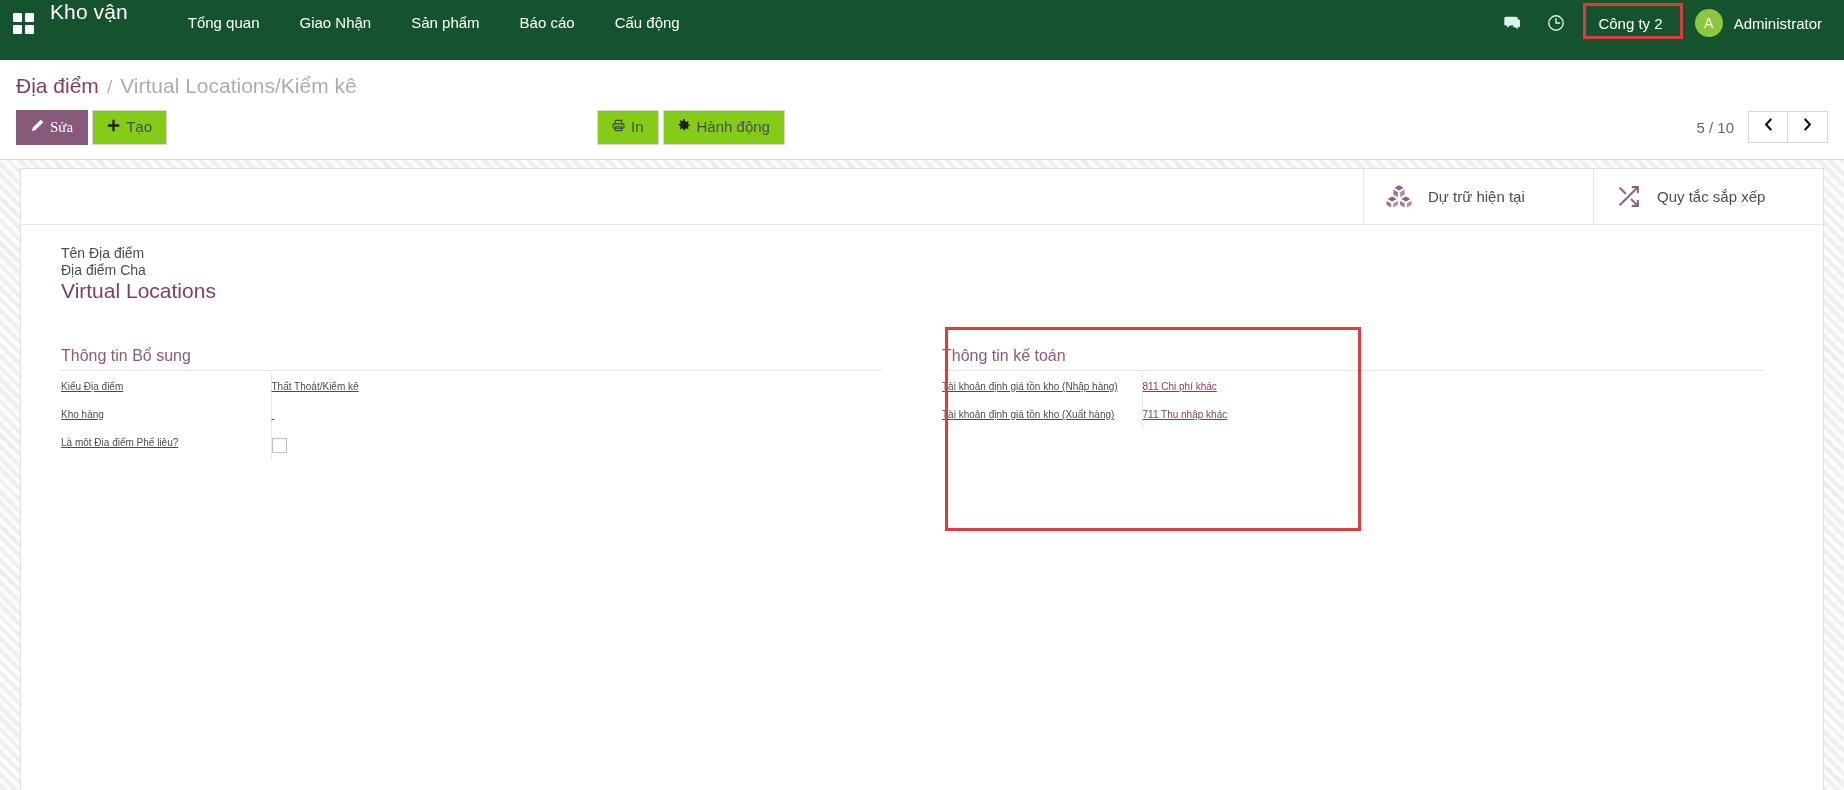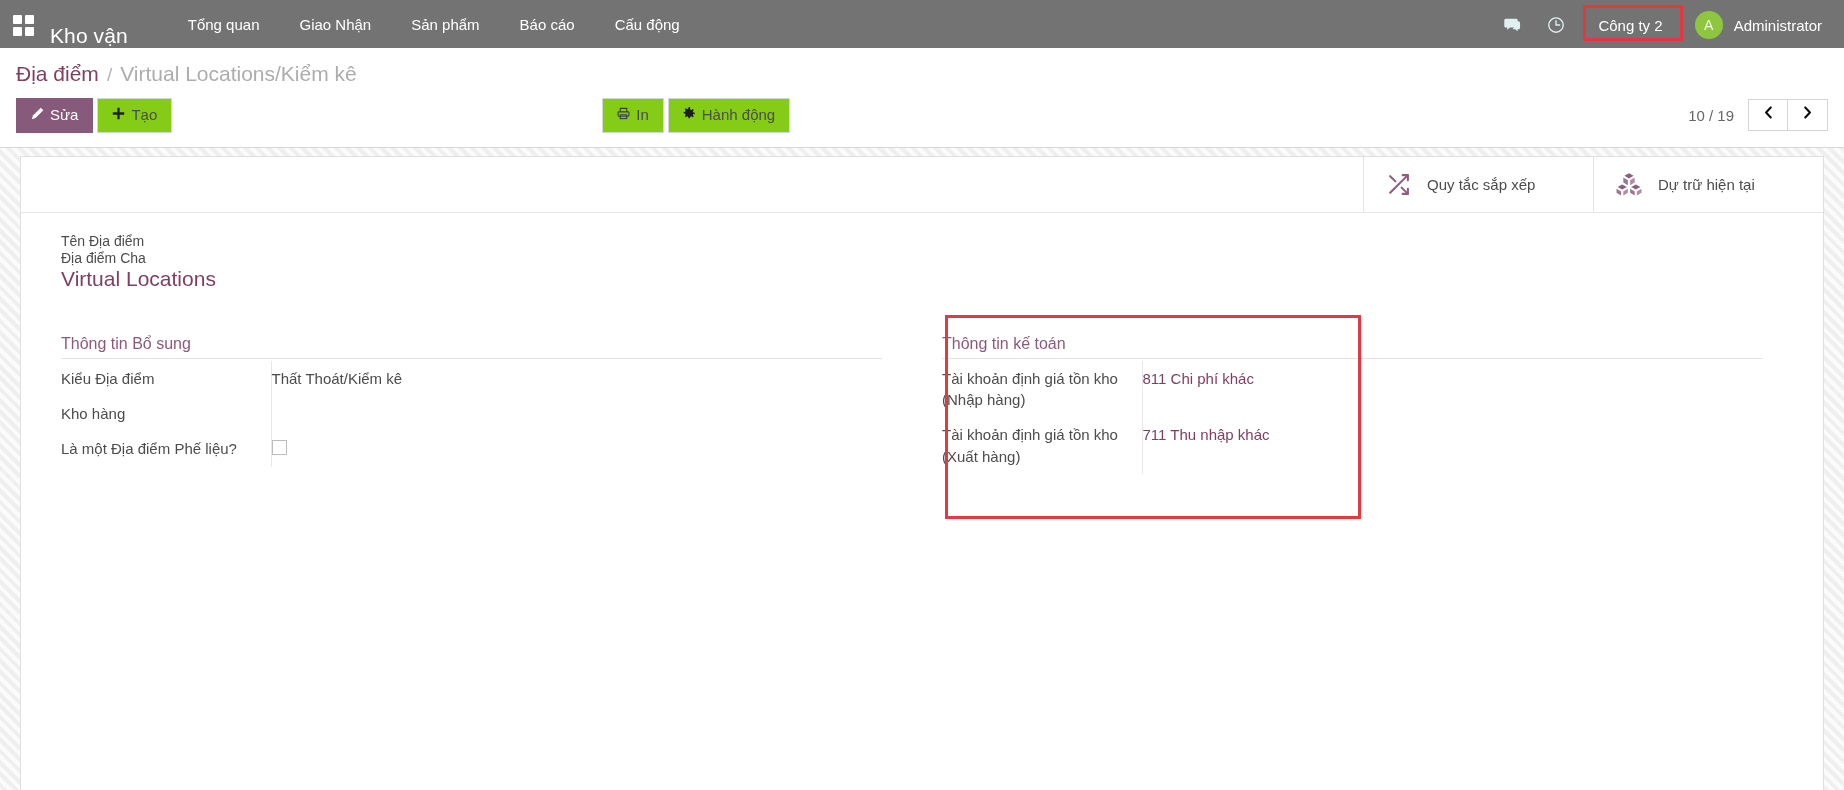--- a/index.html
+++ b/index.html
@@ -7,24 +7,24 @@
     width: 1844px;
     height: 790px;
     overflow: hidden;
     background: #ffffff;
     font-family: "Liberation Sans", sans-serif;
     -webkit-font-smoothing: antialiased;
   }
 
   
   .navbar {
-    height: 48px;
-    background: #737373;
-    display: flex;
-    align-items: flex-end;
+    height: 60px;
+    background: #14532d;
+    display: flex;
+    align-items: flex-start;
     color: #ffffff;
     position: relative;
   }
   .apps-grid {
     width: 34px;
     height: 46px;
     display: flex;
     align-items: center;
     justify-content: center;
     cursor: pointer;
@@ -148,20 +148,21 @@
     line-height: 1.25;
     display: inline-flex;
     align-items: center;
     gap: 6px;
     border-radius: 0;
   }
   .btn.primary {
     background: #875a7b;
     border-color: #875a7b;
     color: #ffffff;
+    font-family: Liberation Serif, serif;
   }
   .btn-group-left { display: flex; }
   .btn-group-left .btn + .btn { margin-left: 4px; }
   .btn-group-mid {
     display: flex;
     margin-left: 430px;
   }
   .btn-group-mid .btn + .btn { margin-left: 4px; }
   .pager {
     margin-left: auto;
@@ -259,21 +260,22 @@
     font-size: 16px;
     color: #8b5a7b;
     padding-bottom: 5px;
     border-bottom: 1px solid #e3e3e3;
     margin-bottom: 2px;
   }
   table.fields { width: 100%; border-collapse: collapse; }
   table.fields td {
     padding: 7px 0;
     vertical-align: top;
-    font-size: 15px;
+    font-size: 10px;
+    text-decoration: underline;
   }
   td.flabel {
     width: 210px;
     color: #4c4c4c;
     padding-right: 12px;
     line-height: 1.42;
   }
   td.fvalue {
     color: #4c4c4c;
     border-left: 1px solid #e8e8e8;
@@ -401,21 +403,21 @@
         <span>
           <svg width="13" height="13" viewBox="0 0 16 16" fill="#1f1f1f">
             <path d="M8 5.2A2.8 2.8 0 1 0 8 10.8 2.8 2.8 0 0 0 8 5.2zm6.6 3.6.02-1.6-1.9-.5a4.9 4.9 0 0 0-.55-1.33l1-1.7-1.13-1.13-1.7 1a4.9 4.9 0 0 0-1.33-.55L8.52.1h-1.6l-.5 1.9a4.9 4.9 0 0 0-1.33.55l-1.7-1L2.26 2.68l1 1.7a4.9 4.9 0 0 0-.55 1.33l-1.9.5v1.6l1.9.5c.12.47.31.91.55 1.32l-1 1.7 1.13 1.14 1.7-1c.41.25.85.43 1.33.56l.5 1.9h1.6l.5-1.9c.48-.13.92-.31 1.33-.56l1.7 1 1.13-1.13-1-1.7c.24-.42.43-.86.55-1.33z"></path>
           </svg>
         </span>
         <span>Hành động</span>
       </button>
     </div>
 
     <div class="pager">
-      <span class="pager-count">10 / 19</span>
+      <span class="pager-count">5 / 10</span>
       <button class="pager-btn">
         <span>
           <svg width="13" height="15" viewBox="0 0 12 16" fill="none" stroke="#0d0d0d" stroke-width="2.2" stroke-linecap="round" stroke-linejoin="round">
             <path d="M8.4 2.6 3.4 8l5 5.4"></path>
           </svg>
         </span>
       </button>
       <button class="pager-btn">
         <span>
           <svg width="13" height="15" viewBox="0 0 12 16" fill="none" stroke="#0d0d0d" stroke-width="2.2" stroke-linecap="round" stroke-linejoin="round">
@@ -425,47 +427,47 @@
       </button>
     </div>
 
   </div>
 </div>
 
 <div class="form-view">
   <div class="sheet">
 
     <div class="stat-bar">
-      <div class="stat-btn">
-        <span class="icon">
-          <svg width="25" height="25" viewBox="0 0 24 24" fill="none" stroke="#8f5d80" stroke-width="2" stroke-linecap="round" stroke-linejoin="round">
-            <path d="M16 3h5v5"></path>
-            <path d="M4 20 21 3"></path>
-            <path d="M21 16v5h-5"></path>
-            <path d="M15 15l6 6"></path>
-            <path d="M4 4l5 5"></path>
-          </svg>
-        </span>
-        <span class="label">Quy tắc sắp xếp</span>
-      </div>
       <div class="stat-btn">
         <span class="icon">
           <svg width="26" height="26" viewBox="0 0 26 26" fill="#8f5d80">
             <path d="M13 2.2 17.6 4.8 13 7.4 8.4 4.8z"></path>
             <path d="M7.3 6.6 11.9 9.2 11.9 14.2 7.3 11.6z" opacity=".85"></path>
             <path d="M18.7 6.6 18.7 11.6 14.1 14.2 14.1 9.2z" opacity=".7"></path>
             <path d="M6.2 13.4 10.8 16 6.2 18.6 1.6 16z"></path>
             <path d="M.5 17.8 5.1 20.4 5.1 24.4 .5 21.8z" opacity=".85"></path>
             <path d="M11.9 17.8 11.9 21.8 7.3 24.4 7.3 20.4z" opacity=".7"></path>
             <path d="M19.8 13.4 24.4 16 19.8 18.6 15.2 16z"></path>
             <path d="M14.1 17.8 18.7 20.4 18.7 24.4 14.1 21.8z" opacity=".85"></path>
             <path d="M25.5 17.8 25.5 21.8 20.9 24.4 20.9 20.4z" opacity=".7"></path>
           </svg>
         </span>
         <span class="label">Dự trữ hiện tại</span>
+      </div>
+      <div class="stat-btn">
+        <span class="icon">
+          <svg width="25" height="25" viewBox="0 0 24 24" fill="none" stroke="#8f5d80" stroke-width="2" stroke-linecap="round" stroke-linejoin="round">
+            <path d="M16 3h5v5"></path>
+            <path d="M4 20 21 3"></path>
+            <path d="M21 16v5h-5"></path>
+            <path d="M15 15l6 6"></path>
+            <path d="M4 4l5 5"></path>
+          </svg>
+        </span>
+        <span class="label">Quy tắc sắp xếp</span>
       </div>
     </div>
 
     <div class="sheet-body">
 
       <div class="field-title-label">Tên Địa điểm</div>
 
       <div class="field-title-label">Địa điểm Cha</div>
       <div class="parent-value">Virtual Locations</div>
 

